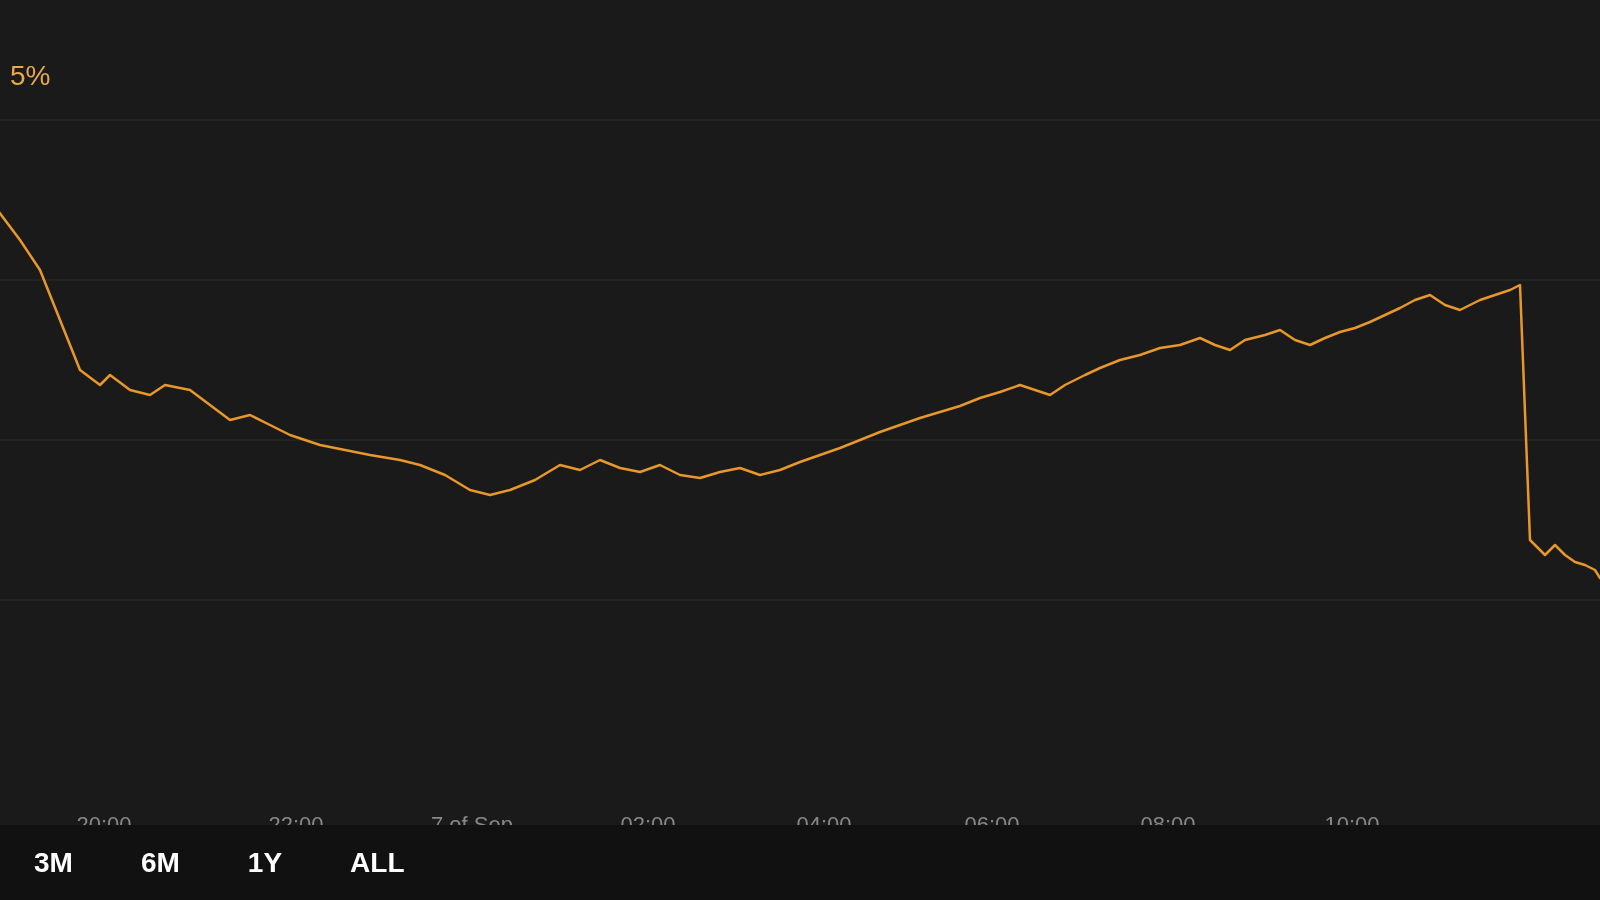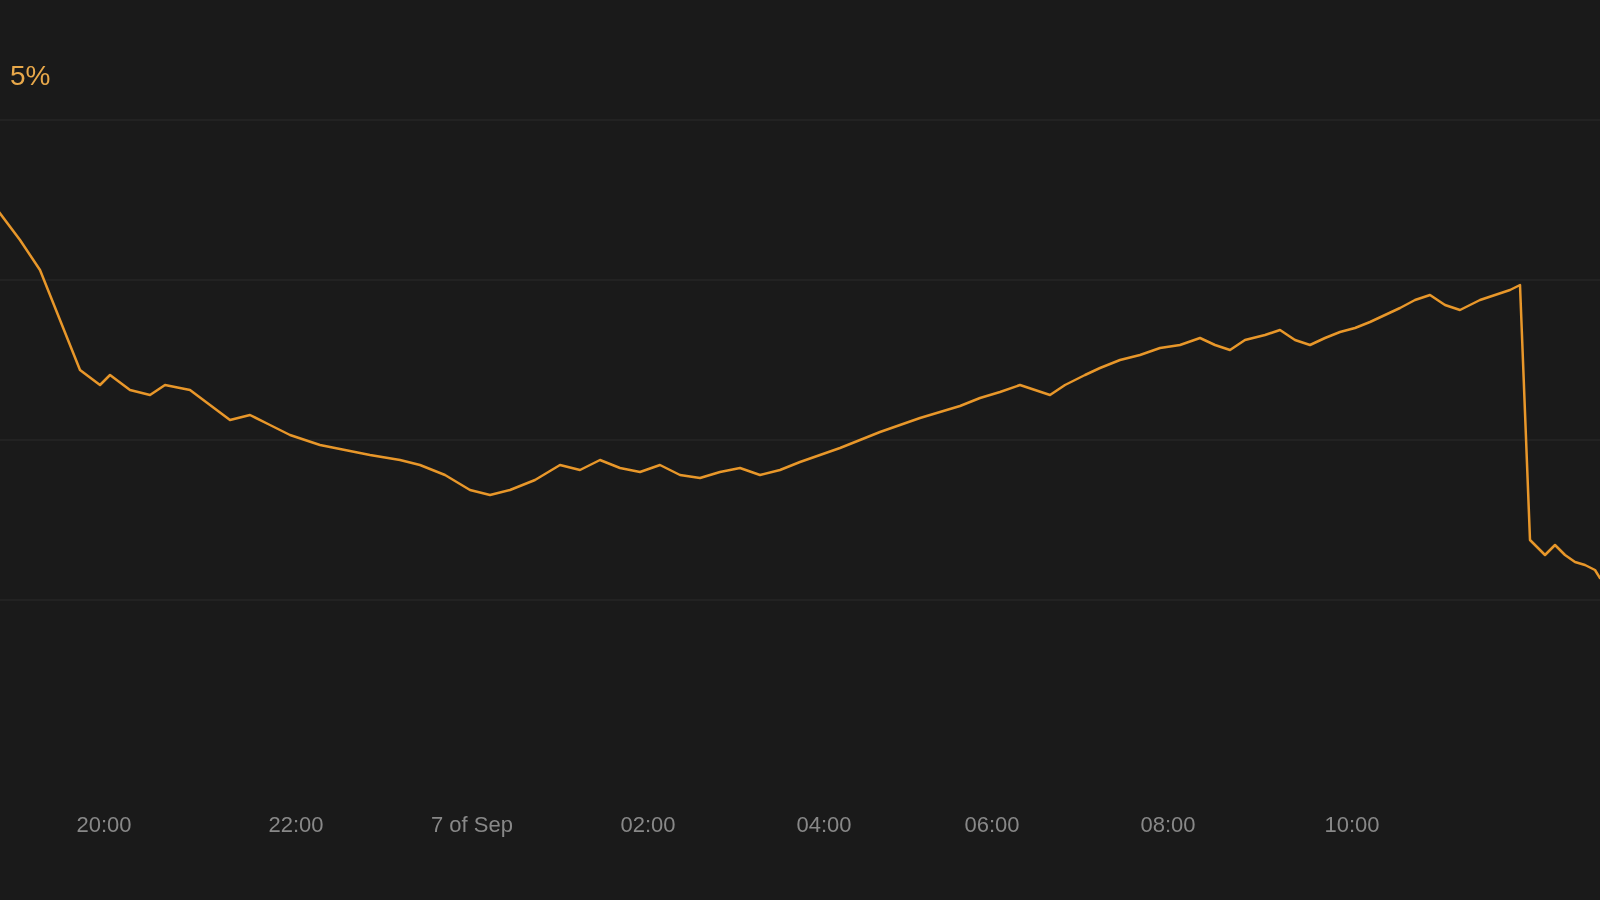--- a/index.html
+++ b/index.html
@@ -178,14 +178,20 @@
     <span class="x-label" style="left: 6.5%">20:00</span>
     <span class="x-label" style="left: 18.5%">22:00</span>
     <span class="x-label" style="left: 29.5%">7 of Sep</span>
     <span class="x-label" style="left: 40.5%">02:00</span>
     <span class="x-label" style="left: 51.5%">04:00</span>
     <span class="x-label" style="left: 62.0%">06:00</span>
     <span class="x-label" style="left: 73.0%">08:00</span>
     <span class="x-label" style="left: 84.5%">10:00</span>
   </div>
 
+  <div class="time-range-bar">
+    <button class="time-range-btn">3M</button>
+    <button class="time-range-btn">6M</button>
+    <button class="time-range-btn">1Y</button>
+    <button class="time-range-btn">ALL</button>
+  </div>
 
 </div>
 
 </body></html>

